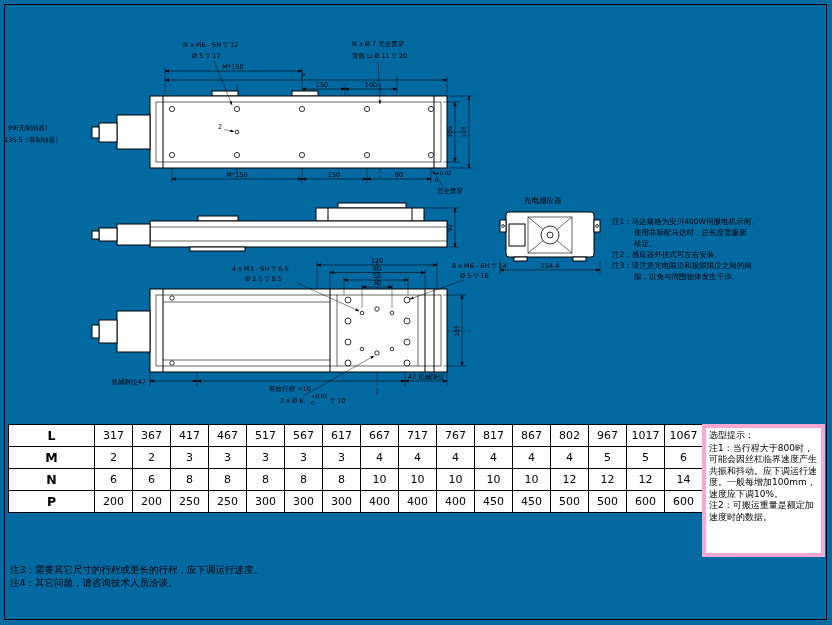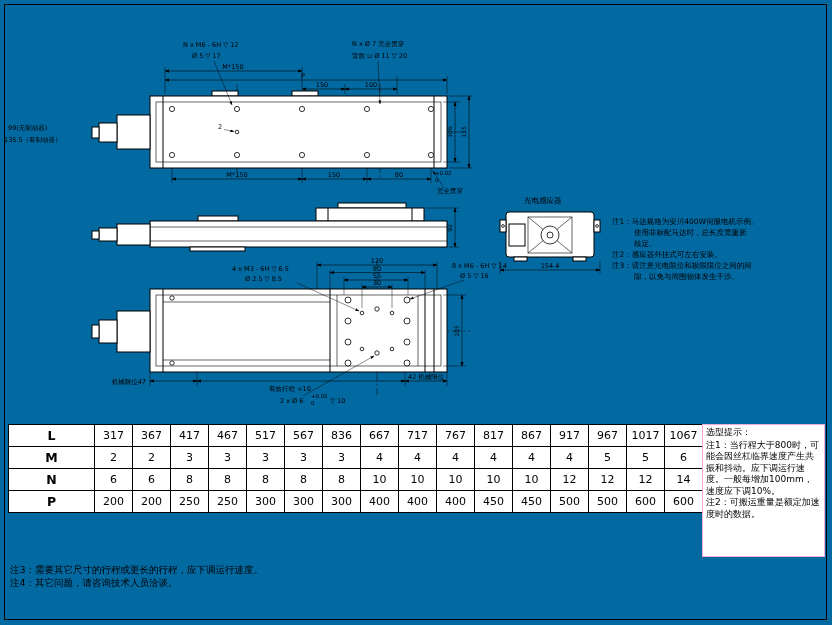--- a/index.html
+++ b/index.html
@@ -24,21 +24,21 @@
   .mid { text-anchor:middle; }
   .end { text-anchor:end; }
 
   table.spec { position:absolute; left:8px; top:424px; border-collapse:collapse; table-layout:fixed; }
   table.spec td { border:1px solid #000; text-align:center; vertical-align:middle;
     font-size:11px; height:22px; padding:0 1px; background:#fff; }
   table.spec td.rowlabel { font-size:12.5px; font-weight:bold; }
   col.c0 { width:86px; } col.cd { width:38px; }
 
   .tips { position:absolute; left:702px; top:424px; width:123px; height:133px;
-    border:1px solid #f9a8d4; padding:2px 3px; font-size:9px; line-height:11.5px; overflow:hidden; background:#fff; }
+    border:4px solid #f9a8d4; padding:2px 3px; font-size:9px; line-height:11.5px; overflow:hidden; background:#fff; }
   .tips .tt { margin-bottom:1px; }
 
   .footer { position:absolute; left:10px; top:563px; font-size:9.5px; line-height:13px; }
 </style>
 </head>
 <body>
 
 <div class="sheet">
   <div class="frame"></div>
 
@@ -284,27 +284,27 @@
     </colgroup>
     <tbody>
         <tr>
           <td class="rowlabel">L</td>
           <td>317</td>
           <td>367</td>
           <td>417</td>
           <td>467</td>
           <td>517</td>
           <td>567</td>
-          <td>836</td>
+          <td>617</td>
           <td>667</td>
           <td>717</td>
           <td>767</td>
           <td>817</td>
           <td>867</td>
-          <td>917</td>
+          <td>802</td>
           <td>967</td>
           <td>1017</td>
           <td>1067</td>
         </tr>
         <tr>
           <td class="rowlabel">M</td>
           <td>2</td>
           <td>2</td>
           <td>3</td>
           <td>3</td>

